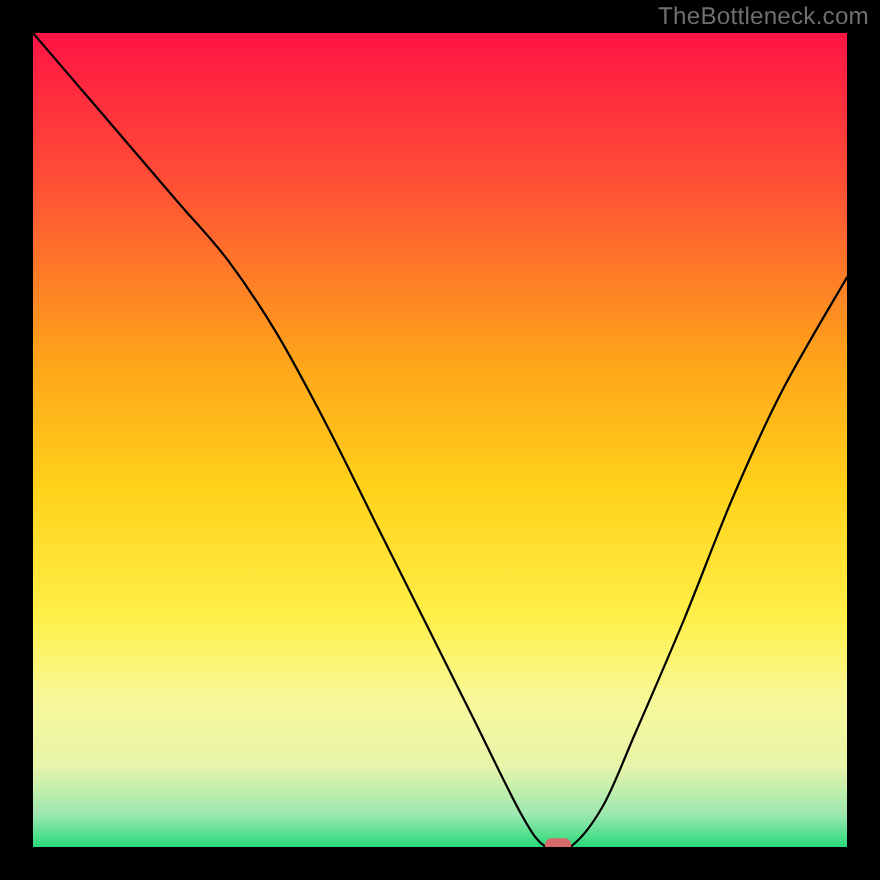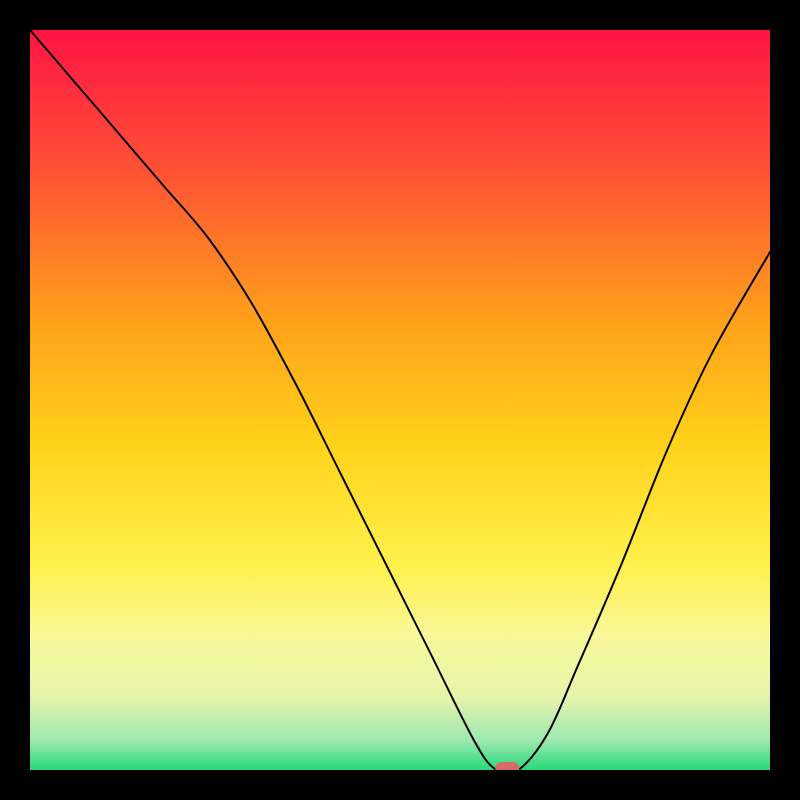--- a/index.html
+++ b/index.html
@@ -46,20 +46,21 @@
     stroke: #000;
     stroke-width: 2;
     stroke-linecap: round;
     stroke-linejoin: round;
   }
 </style>
 </head>
 <body>
 
 <div class="frame">
+  <div class="watermark">TheBottleneck.com</div>
   <div class="plot-wrap">
     <svg viewBox="0 0 740 740">
       <defs>
         <linearGradient id="bg-grad" x1="0" y1="0" x2="0" y2="1">
             <stop offset="0%" stop-color="#ff1444"></stop>
             <stop offset="18%" stop-color="#ff4e36"></stop>
             <stop offset="40%" stop-color="#ffa31a"></stop>
             <stop offset="56%" stop-color="#ffd21a"></stop>
             <stop offset="72%" stop-color="#fff04a"></stop>
             <stop offset="82%" stop-color="#f8f89a"></stop>

